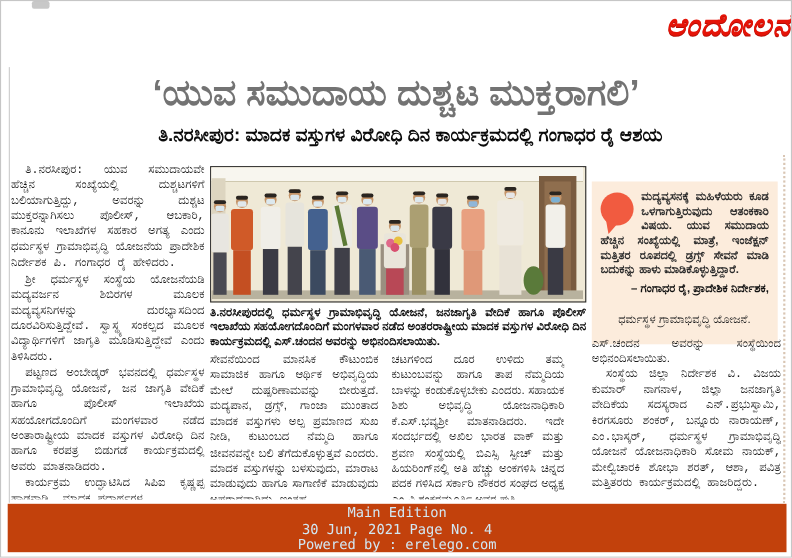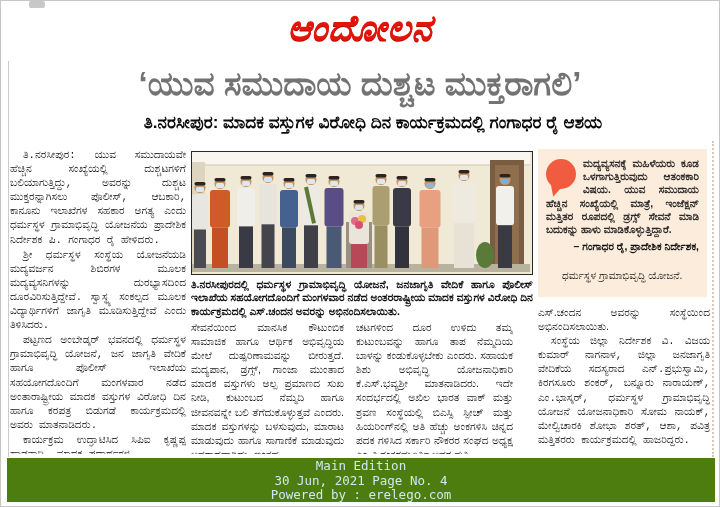--- a/index.html
+++ b/index.html
@@ -6,22 +6,22 @@
   .page{
     position:relative;width:720px;height:507px;margin:0 auto;
     background:#ffffff;border:1px solid #c6c6c6;box-sizing:border-box;
     font-family:"Liberation Sans",sans-serif;color:#1c1c1c;overflow:hidden;
   }
   .smudge{position:absolute;left:28px;top:0;width:16px;height:7px;background:#9a9a9a;opacity:.55;border-radius:2px;}
   .left-rule{position:absolute;left:7px;top:60px;height:396px;border-left:1px solid #b5b5b5;opacity:.7;}
   .dotted-rule{position:absolute;left:711px;top:140px;height:316px;border-left:2px dotted #d9c6b4;}
 
   .masthead{
-    position:absolute;left:0;top:6px;width:100%;text-align:center;
-    font-size:36px;font-weight:bold;font-style:italic;color:#e51408;
+    position:absolute;left:0;top:6px;width:100%;text-align:right;
+    font-size:28px;font-weight:bold;font-style:italic;color:#e51408;
     letter-spacing:1px;text-shadow:0 1px 0 #b30d06;
   }
   .headline{
     position:absolute;left:0;top:62px;width:100%;margin:0;text-align:center;
     font-size:33px;line-height:1.25;font-weight:bold;color:#737373;letter-spacing:0;
   }
   .subheadline{
     position:absolute;left:13px;top:112px;width:100%;margin:0;text-align:center;
     font-size:17px;font-weight:bold;color:#0a0a0a;
   }
@@ -38,21 +38,21 @@
   }
   .photo svg{display:block;}
   .caption{
     position:absolute;left:190px;top:277px;width:342px;height:40px;
     font-size:10.6px;line-height:13.4px;font-weight:600;color:#0d0d0d;text-align:justify;overflow:hidden;
   }
   .col-mid-a{position:absolute;left:190px;top:319px;width:153px;height:134px;overflow:hidden;}
   .col-mid-b{position:absolute;left:355px;top:319px;width:157px;height:134px;overflow:hidden;}
 
   .quote-box{
-    position:absolute;left:537px;top:148px;width:169px;height:148px;
+    position:absolute;left:537px;top:164px;width:169px;height:148px;
     background:#fcecdc;padding:8px 8px 6px 8px;box-sizing:border-box;
     font-size:10.4px;line-height:13.2px;color:#2b2b2b;
   }
   .quote-icon{
     float:left;width:30px;height:30px;margin:2px 7px 2px 0;color:#f15b40;
     background:currentColor;border-radius:50%;position:relative;
   }
   .quote-icon::after{
     content:"";position:absolute;left:4px;top:26px;width:0;height:0;
     border-left:4px solid transparent;border-right:8px solid transparent;
@@ -213,19 +213,19 @@
     <p class="quote-text">ಮದ್ಯವ್ಯಸನಕ್ಕೆ ಮಹಿಳೆಯರು ಕೂಡ ಒಳಗಾಗುತ್ತಿರುವುದು ಆತಂಕಕಾರಿ ವಿಷಯ. ಯುವ ಸಮುದಾಯ ಹೆಚ್ಚಿನ ಸಂಖ್ಯೆಯಲ್ಲಿ ಮಾತ್ರೆ, ಇಂಜೆಕ್ಷನ್ ಮತ್ತಿತರ ರೂಪದಲ್ಲಿ ಡ್ರಗ್ಸ್ ಸೇವನೆ ಮಾಡಿ ಬದುಕನ್ನು ಹಾಳು ಮಾಡಿಕೊಳ್ಳುತ್ತಿದ್ದಾರೆ.</p>
     <p class="quote-attr">– ಗಂಗಾಧರ ರೈ, ಪ್ರಾದೇಶಿಕ ನಿರ್ದೇಶಕ,</p>
     <p class="quote-attr2">ಧರ್ಮಸ್ಥಳ ಗ್ರಾಮಾಭಿವೃದ್ಧಿ ಯೋಜನೆ.</p>
   </aside>
 
   <div class="col-right bodytext">
     <p>ಎಸ್.ಚಂದನ ಅವರನ್ನು ಸಂಸ್ಥೆಯಿಂದ ಅಭಿನಂದಿಸಲಾಯಿತು.</p>
     <p class="indent">ಸಂಸ್ಥೆಯ ಜಿಲ್ಲಾ ನಿರ್ದೇಶಕ ವಿ. ವಿಜಯ ಕುಮಾರ್ ನಾಗನಾಳ, ಜಿಲ್ಲಾ ಜನಜಾಗೃತಿ ವೇದಿಕೆಯ ಸದಸ್ಯರಾದ ಎನ್.ಪ್ರಭುಸ್ವಾಮಿ, ಕಿರಗಸೂರು ಶಂಕರ್, ಬನ್ನೂರು ನಾರಾಯಣ್, ಎಂ.ಭಾಸ್ಕರ್, ಧರ್ಮಸ್ಥಳ ಗ್ರಾಮಾಭಿವೃದ್ಧಿ ಯೋಜನೆ ಯೋಜನಾಧಿಕಾರಿ ಸೋಮ ನಾಯಕ್, ಮೇಲ್ವಿಚಾರಕಿ ಶೋಭಾ ಶರತ್, ಆಶಾ, ಪವಿತ್ರ ಮತ್ತಿತರರು ಕಾರ್ಯಕ್ರಮದಲ್ಲಿ ಹಾಜರಿದ್ದರು.</p>
   </div>
 
-  <footer class="footer" style="background: #4d7c0f; color: rgb(210, 231, 243);">
+  <footer class="footer" style="background: #c2410c; color: rgb(210, 231, 243);">
     <div>Main Edition</div>
     <div>30 Jun, 2021 Page No. 4</div>
     <div>Powered by : erelego.com</div>
   </footer>
 
 </div>
 
 </body></html>

